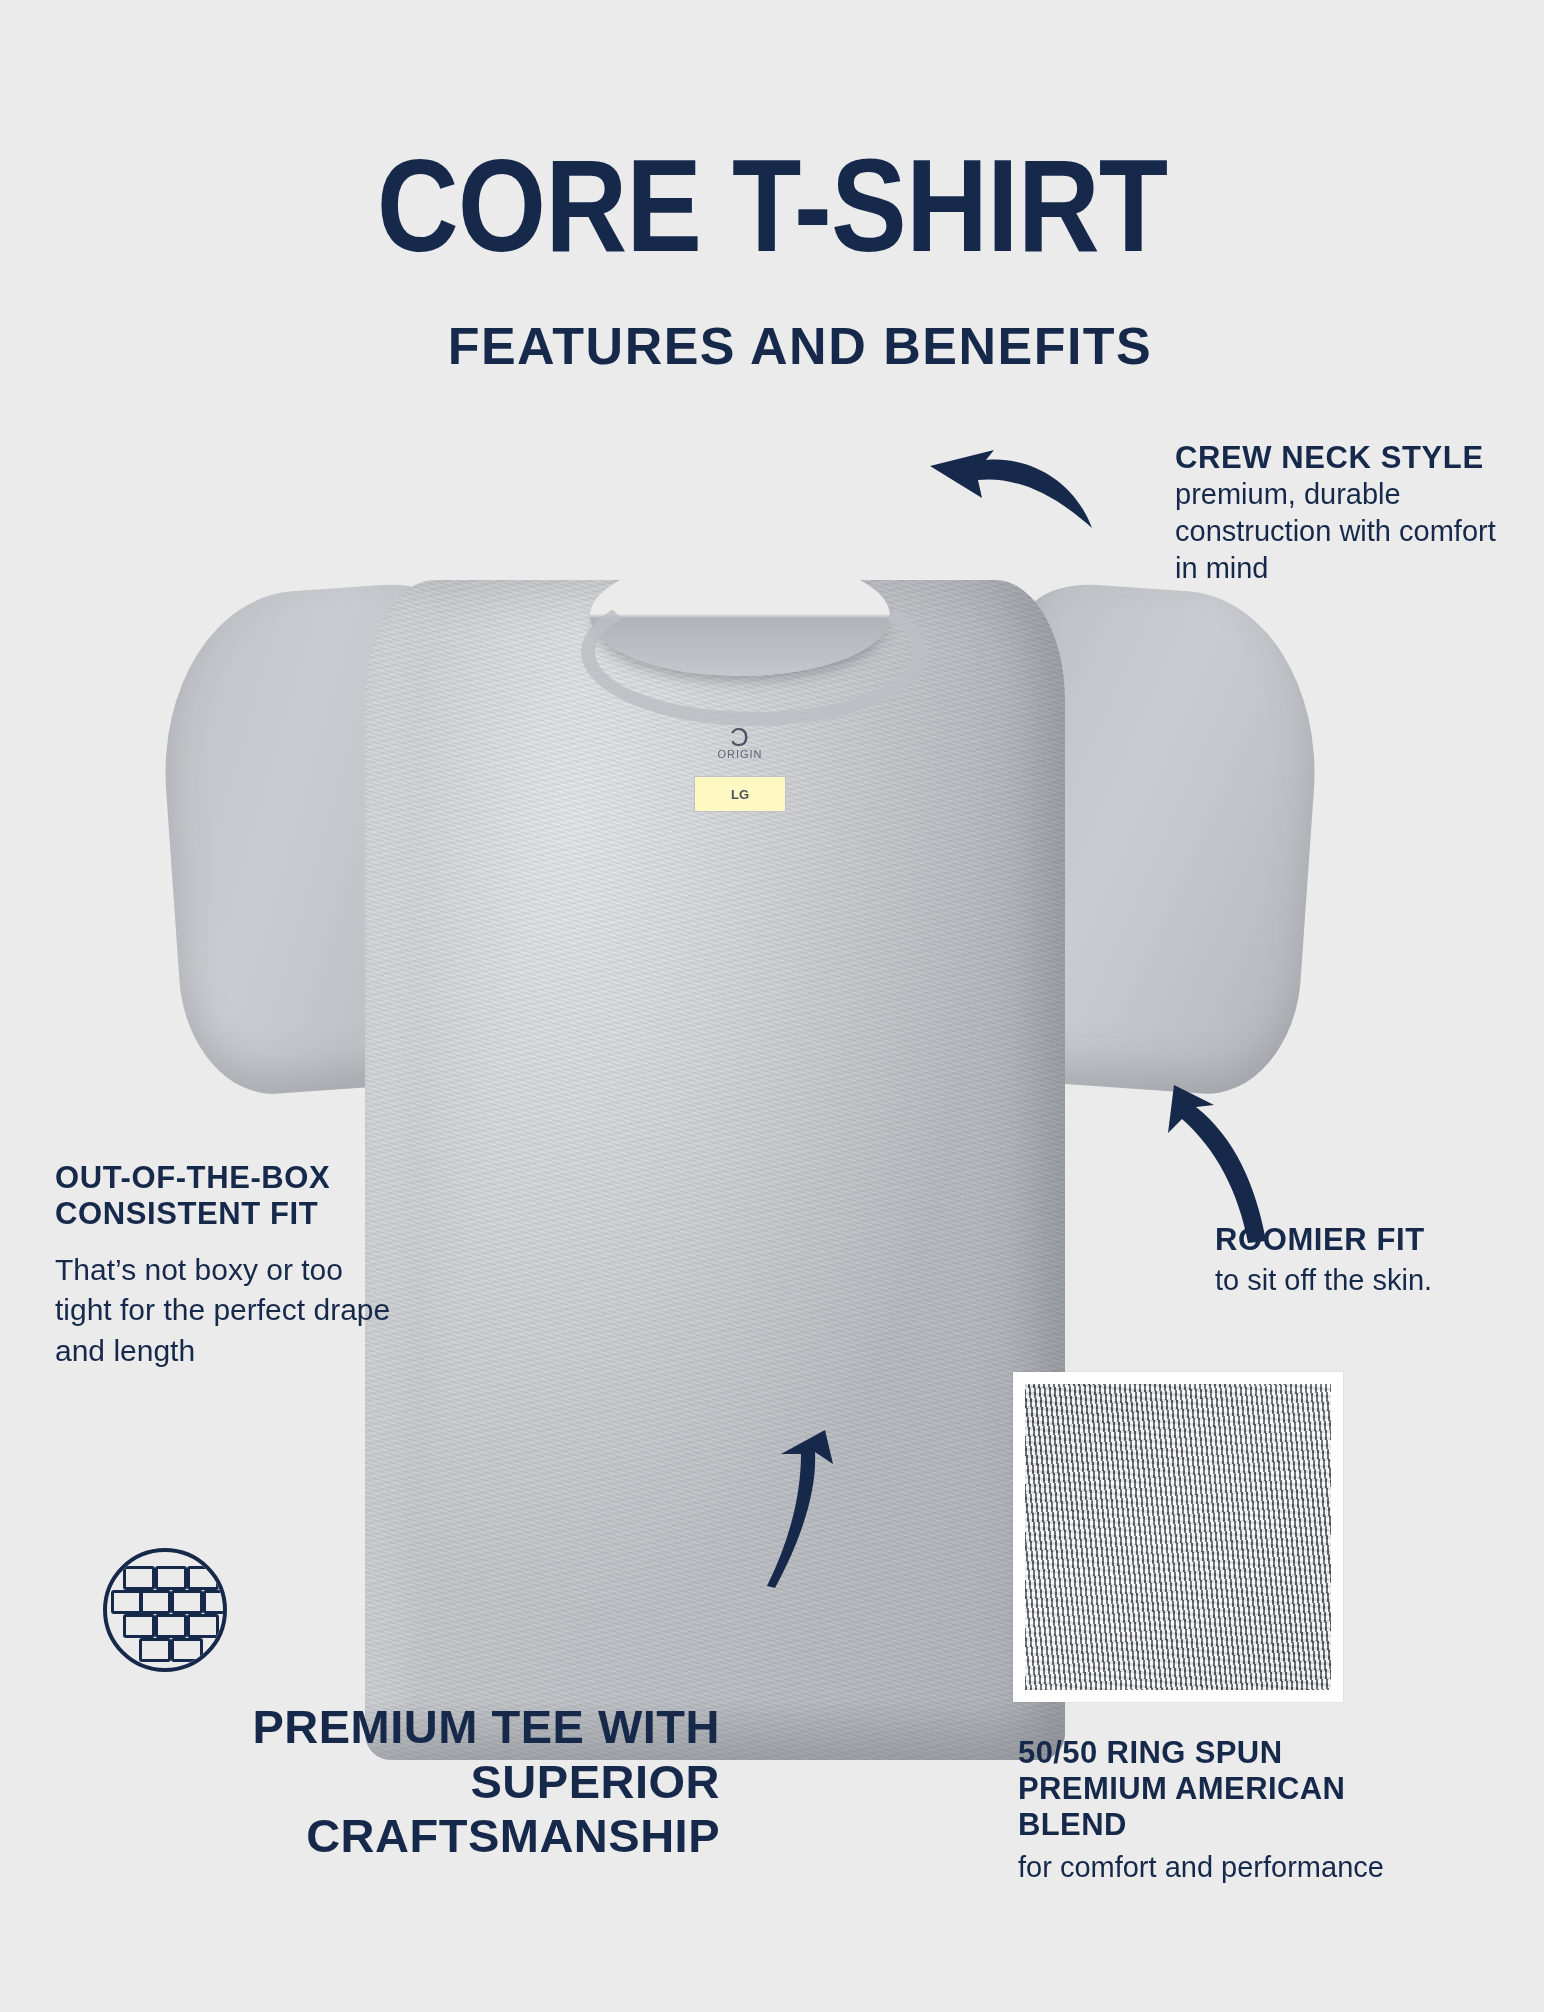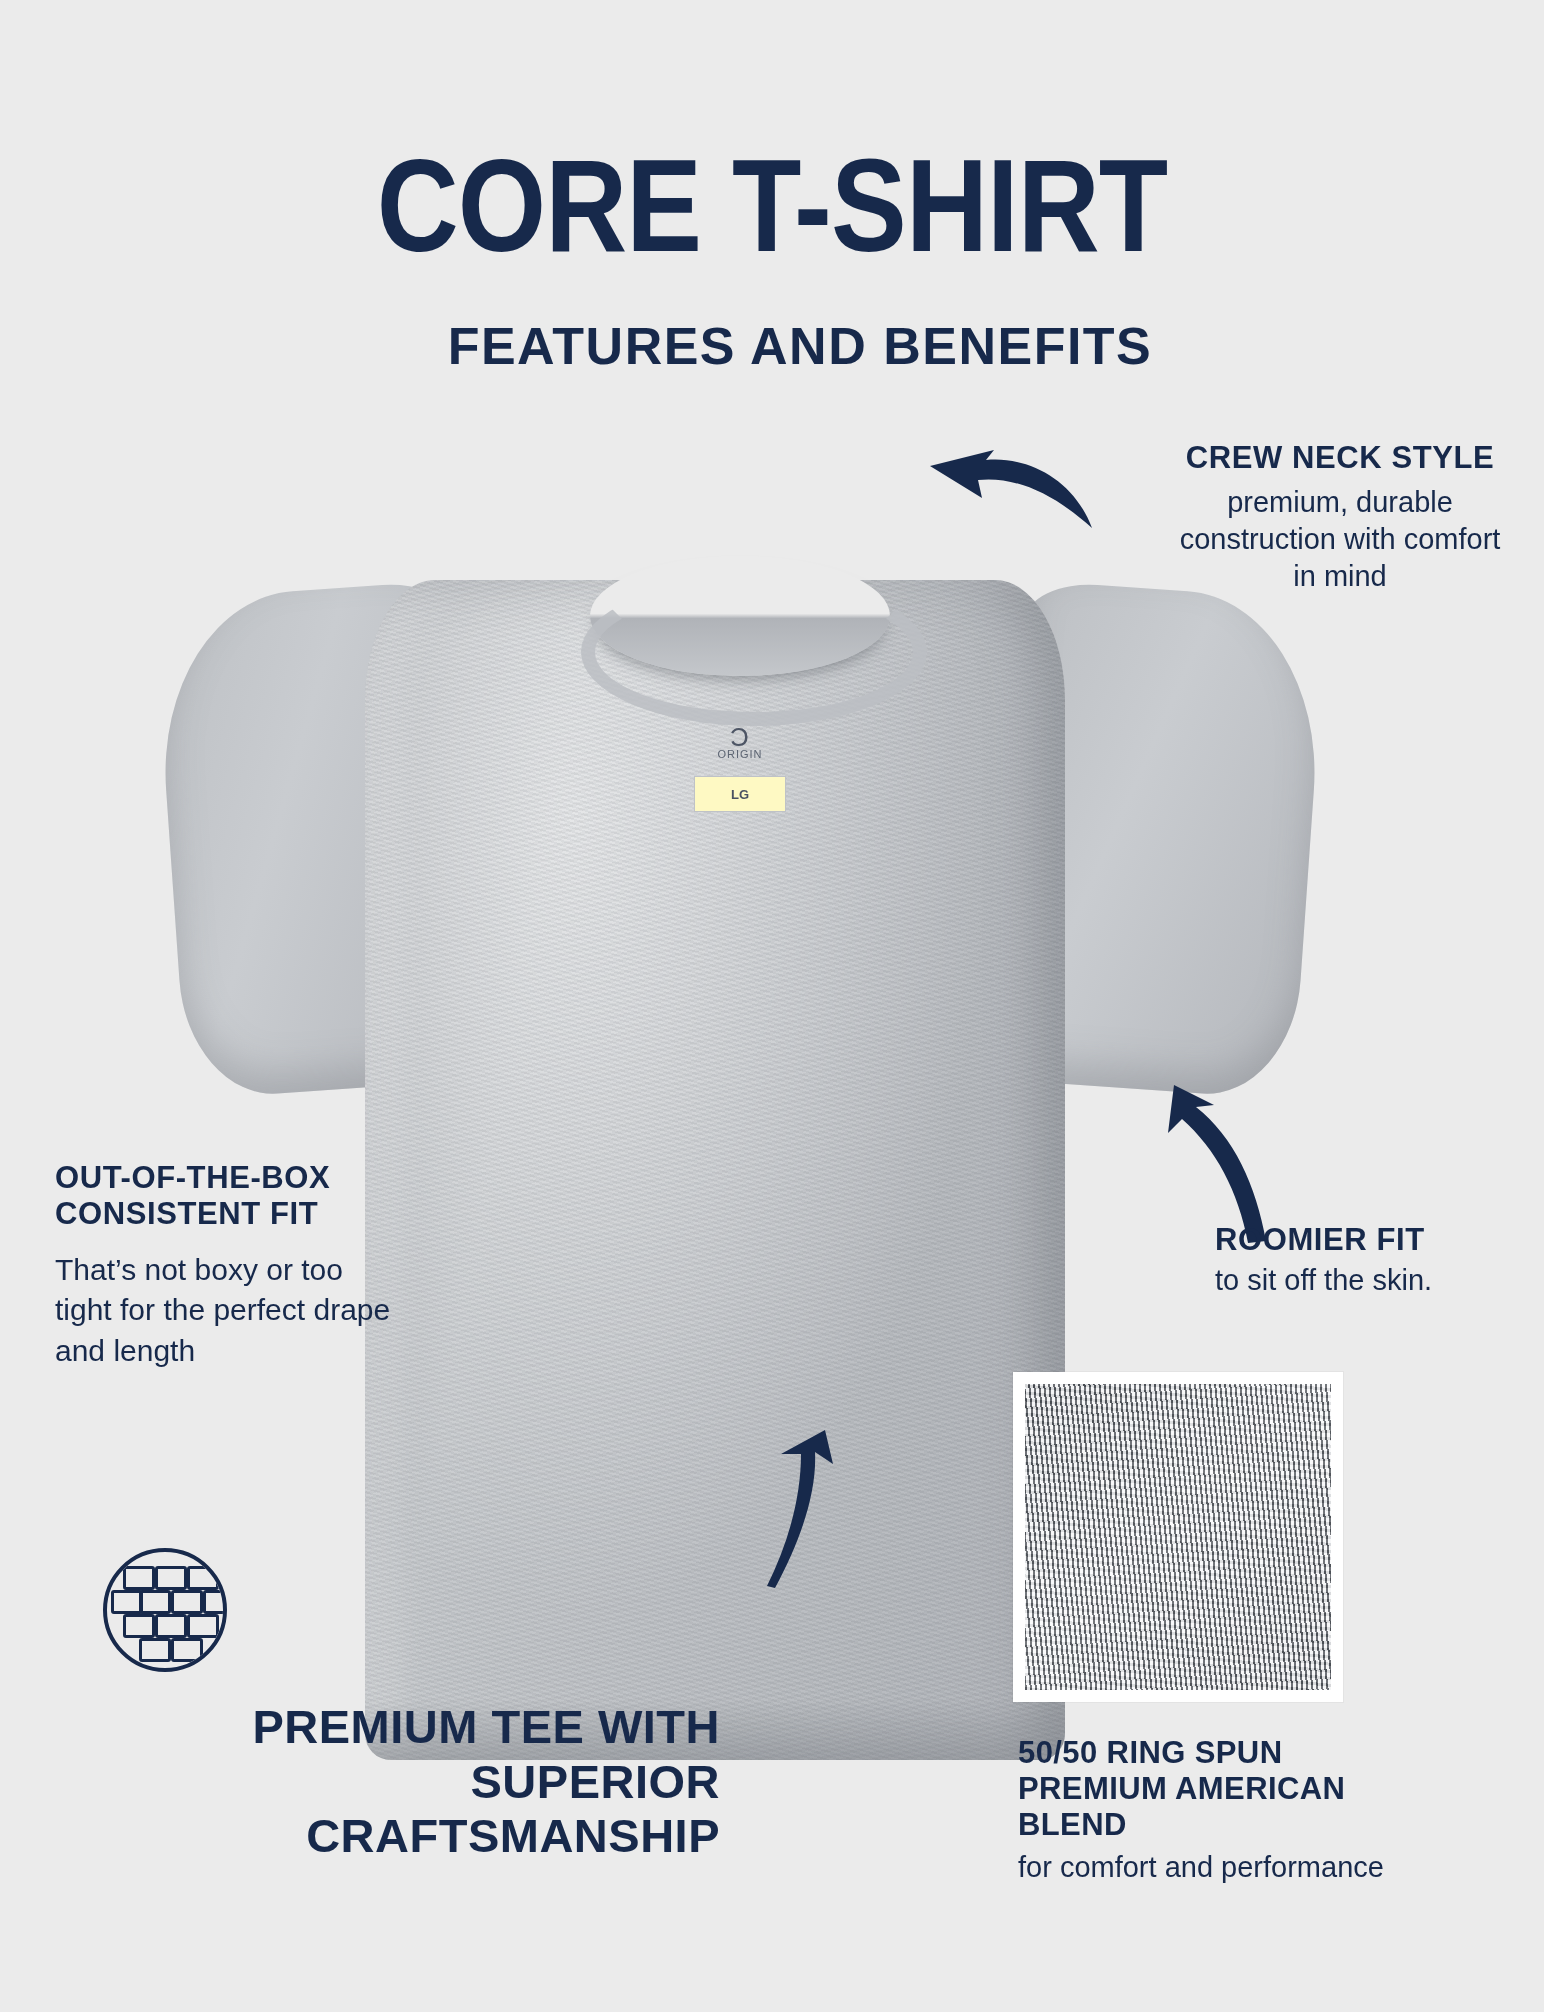--- a/index.html
+++ b/index.html
@@ -182,22 +182,22 @@
     letter-spacing: 0.6px;
     color: #17294b;
   }
   .callout .body {
     font-size: 29px;
     line-height: 1.28;
     color: #17294b;
     margin-top: 4px;
   }
 
-  #callout-crew { left: 1175px; top: 440px; width: 330px; text-align: center; }
-  #callout-crew .body { margin-top: 8px; }
+  #callout-crew { left: 1175px; top: 440px; width: 330px; }
+  #callout-crew .body { margin-top: 0; }
 
   #callout-fit { left: 55px; top: 1160px; width: 345px; }
   #callout-fit .body { margin-top: 18px; font-size: 30px; line-height: 1.35; }
 
   #callout-roomier { left: 1215px; top: 1222px; width: 320px; }
   #callout-roomier .body { margin-top: 4px; }
 
   #callout-blend { left: 1018px; top: 1735px; width: 400px; }
   #callout-blend .head { letter-spacing: 0.4px; }
   #callout-blend .body { margin-top: 6px; }

